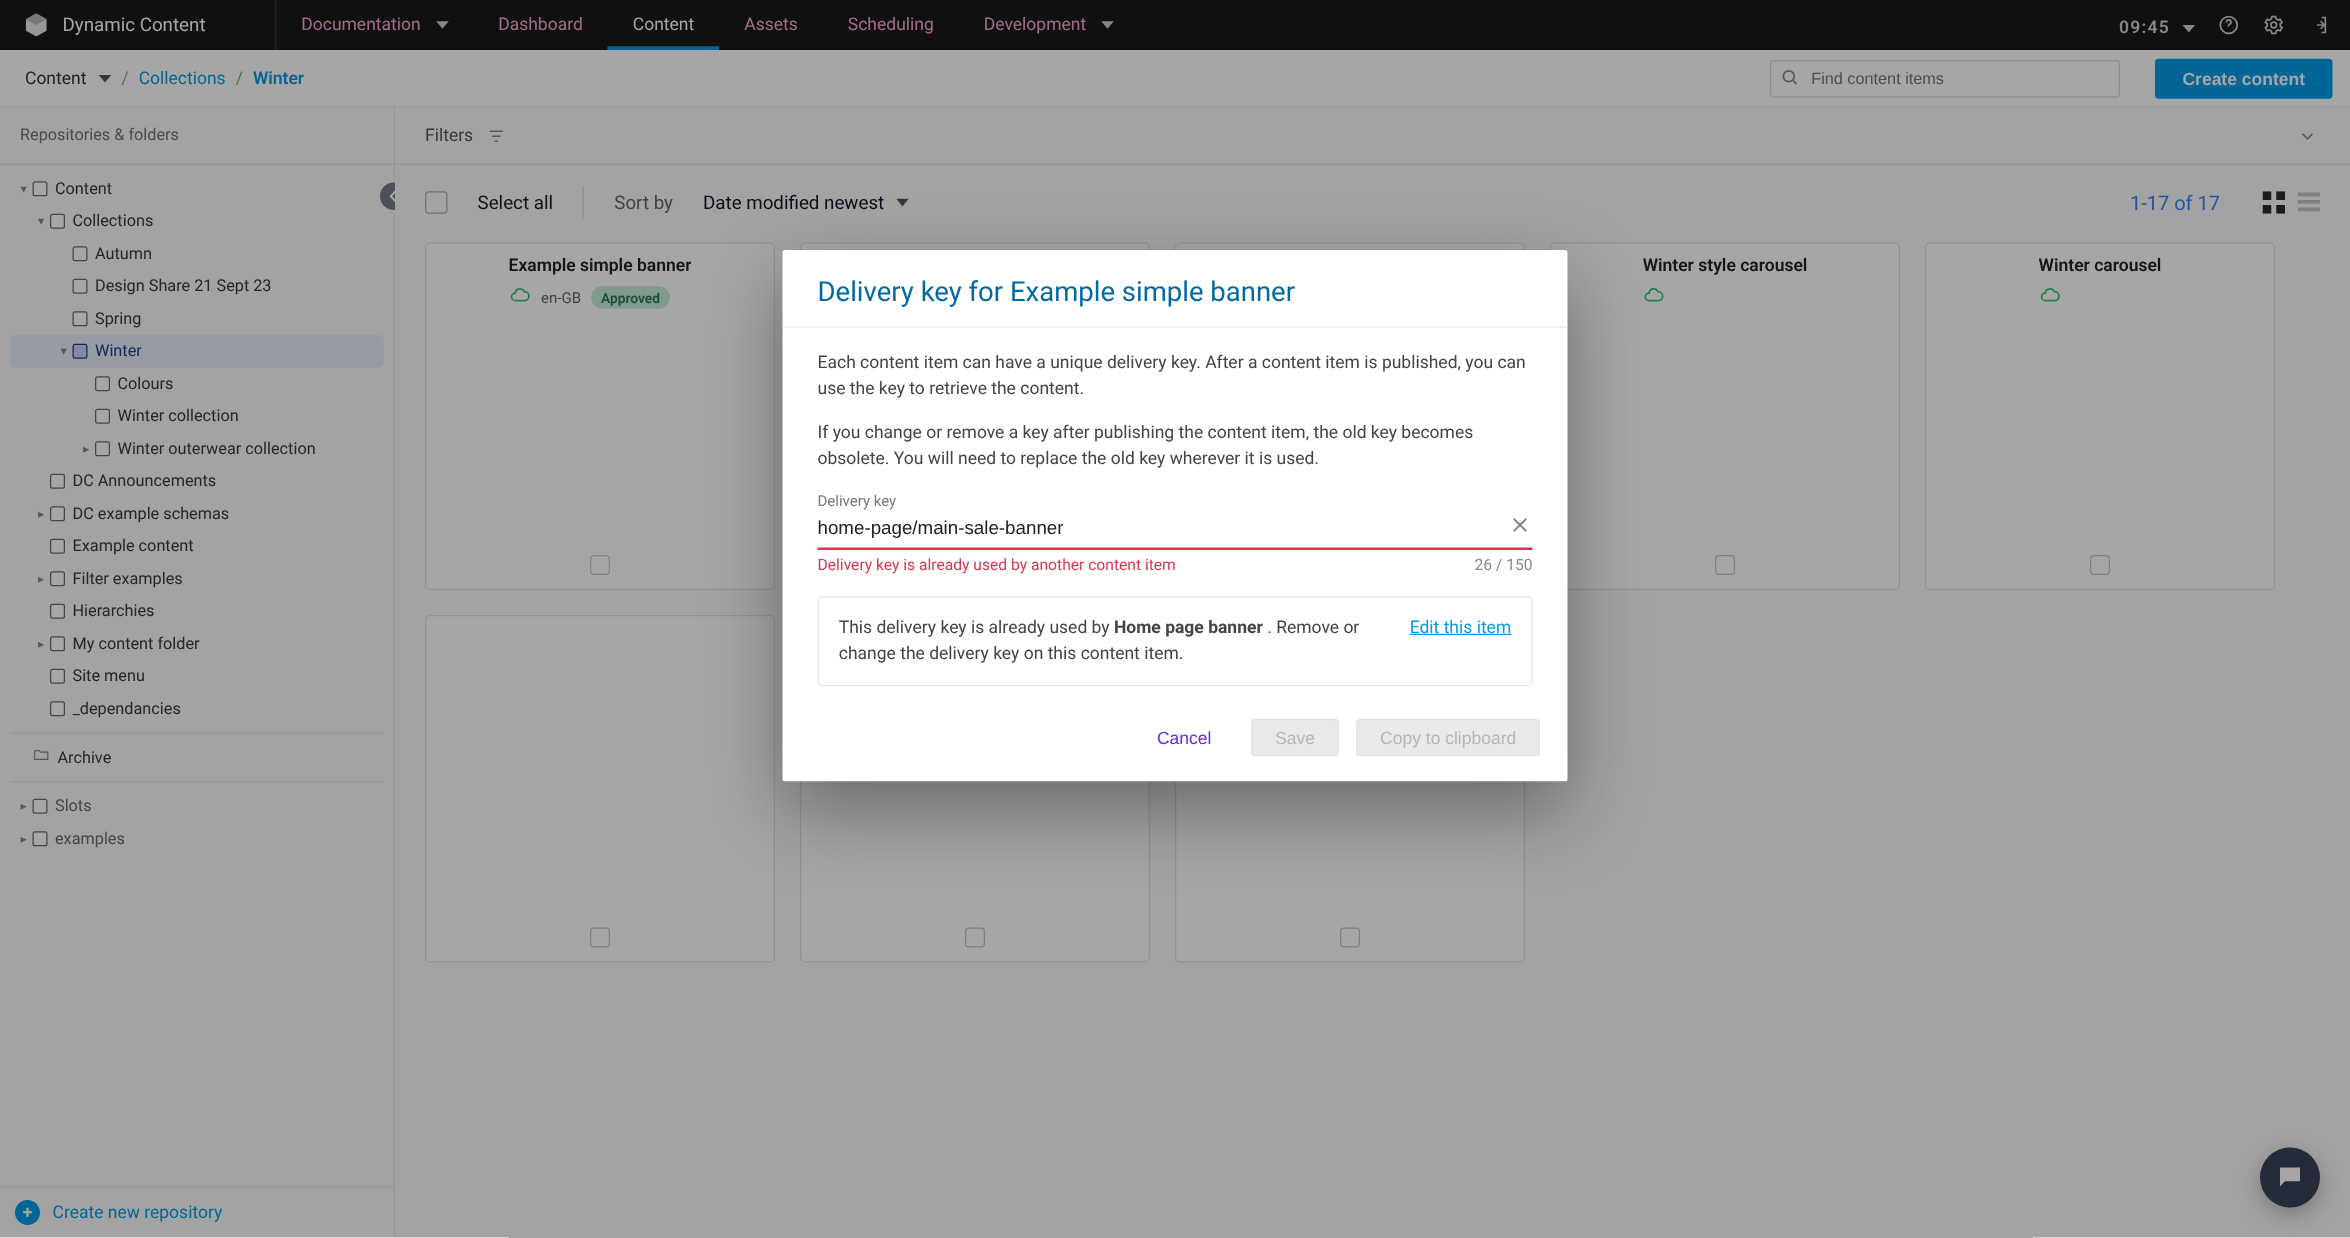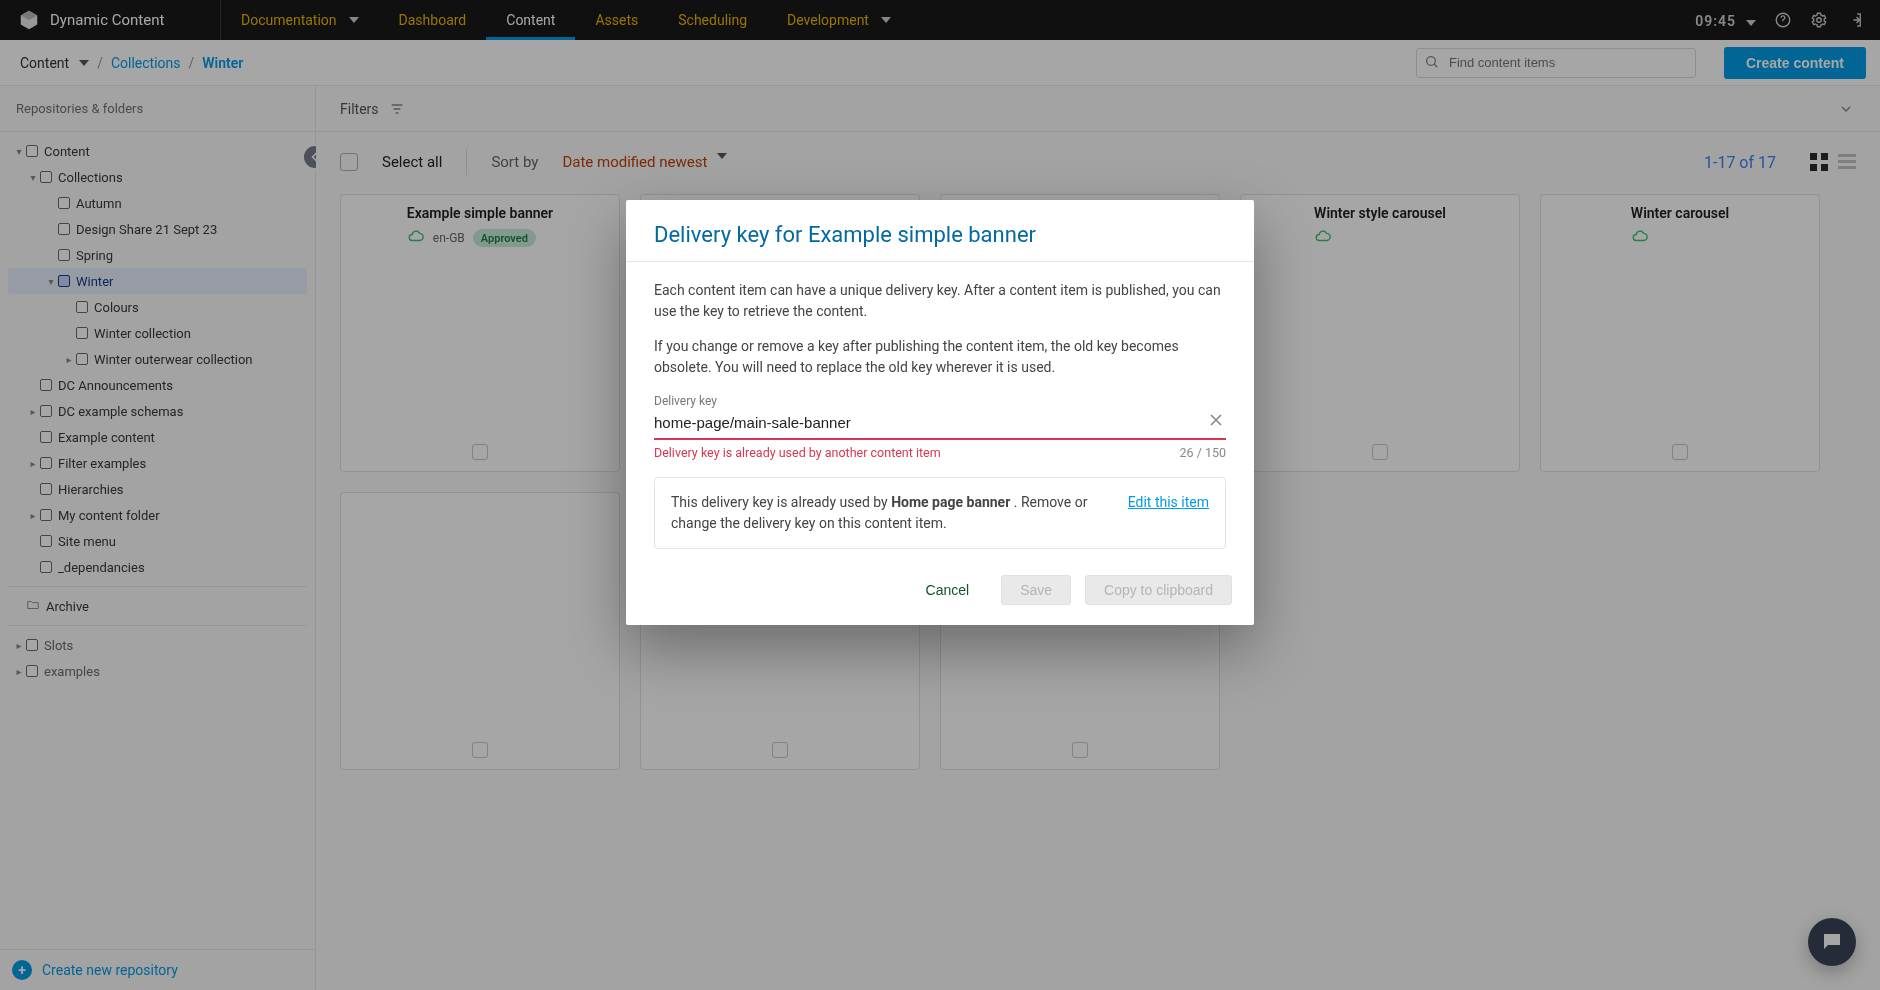--- a/index.html
+++ b/index.html
@@ -21,21 +21,21 @@
   html, body { margin:0; padding:0; height:100%; width:100%; font-family: -apple-system, BlinkMacSystemFont, "Segoe UI", Roboto, Helvetica, Arial, sans-serif; color: var(--c-text); background:#fafafa; }
   body { width:1880px; height:990px; overflow:hidden; position:relative; }
 
   
   .topbar { position:absolute; top:0; left:0; right:0; height:40px; background:var(--c-topbar); color:#eee; display:flex; align-items:center; }
   .topbar .brand { display:flex; align-items:center; gap:10px; padding:0 18px; width:220px; }
   .topbar .brand .logo-icon svg { width:22px; height:22px; display:block; fill:#fff; }
   .topbar .brand-text { font-size:15px; font-weight:400; color:#fff; white-space:nowrap; }
   .topbar .divider { width:1px; height:40px; background:#3a3a3a; }
   .topbar .menu { display:flex; align-items:stretch; height:40px; }
-  .topbar .menu-item { display:flex; align-items:center; padding:0 20px; font-size:14px; color:#eab308; position:relative; cursor:pointer; gap:6px; }
+  .topbar .menu-item { display:flex; align-items:center; padding:0 20px; font-size:14px; color:#f9a8d4; position:relative; cursor:pointer; gap:6px; }
   .topbar .menu-item.active { color:#fff; }
   .topbar .menu-item.active::after { content:""; position:absolute; left:0; right:0; bottom:0; height:3px; background:var(--c-blue); }
   .topbar .spacer { flex:1; }
   .topbar .right { display:flex; align-items:center; gap:18px; padding-right:16px; }
   .topbar .time { font-size:14px; font-weight:600; color:#cfcfcf; letter-spacing:1px; }
   .topbar .tri-down { display:inline-block; border-left:5px solid transparent; border-right:5px solid transparent; border-top:6px solid #cfcfcf; margin-left:6px; }
   .topbar .icon-btn { width:18px; height:18px; display:inline-flex; align-items:center; justify-content:center; color:#cfcfcf; cursor:pointer; }
   .topbar .icon-btn svg { width:18px; height:18px; stroke:#cfcfcf; fill:none; }
 
   
@@ -81,21 +81,21 @@
   .main .filters { height:46px; display:flex; align-items:center; border-bottom:1px solid var(--c-border); padding:0 24px; gap:10px; font-size:14px; color:#555; }
   .main .filters .chevbtn { width:18px; height:18px; color:#888; display:inline-flex; align-items:center; }
   .main .filters .chevbtn svg { width:16px; height:16px; stroke:#888; fill:none; }
   .main .filters .flex { flex:1; }
 
   .main .toolbar { height:60px; display:flex; align-items:center; padding:0 24px; gap:24px; }
   .main .toolbar .cb { width:18px; height:18px; border:1.5px solid #b0b0b0; border-radius:3px; display:inline-block; }
   .main .toolbar .sel-all { font-size:15px; color:#222; }
   .main .toolbar .vline { width:1px; height:26px; background:#ddd; }
   .main .toolbar .sort-label { color:#666; font-size:15px; }
-  .main .toolbar .sort-val { font-size:15px; color:#c2410c; display:flex; align-items:flex-start; gap:6px; }
+  .main .toolbar .sort-val { font-size:15px; color:#0f172a; display:flex; align-items:center; gap:6px; }
   .main .toolbar .flex { flex:1; }
   .main .toolbar .count { color:#3b82f6; font-size:16px; margin-right:10px;margin-left:36px; }
   .main .toolbar .view-switch { display:flex; align-items:center; gap:10px; }
   .main .toolbar .view-switch .ico { width:18px; height:18px; }
   .main .toolbar .view-switch .grid-ico svg rect { fill:#2a2a2a; }
   .main .toolbar .view-switch .list-ico svg rect { fill:#c4c4c4; }
 
   
   .grid { flex:1; overflow:auto; padding:2px 24px 24px 24px; display:grid; grid-template-columns: repeat(5, 280px); gap:20px; align-content:start; justify-content:start; }
   .card { width:280px; height:278px; border:1px solid #e2e2e2; border-radius:4px; background:#fff; display:flex; flex-direction:column;align-items:center; }
@@ -134,21 +134,21 @@
   .modal .field-wrap .clear { position:absolute; right:0; top:0; width:20px; height:20px; display:flex; align-items:center; justify-content:center; cursor:pointer; color:#888; }
   .modal .field-wrap .clear svg { width:14px; height:14px; stroke:#888; }
   .modal .err-row { display:flex; align-items:center; font-size:12.5px; margin-bottom:14px;gap:44px; }
   .modal .err-row .err { color:var(--c-error); }
   .modal .err-row .count { margin-left:auto; color:#888; }
   .modal .callout { border:1px solid #e4e4e4; border-radius:4px; padding:14px 16px; display:flex; gap:18px; align-items:flex-start; margin-bottom:12px; background:#fff;}
   .modal .callout .txt { flex:1; font-size:14px; color:#444; }
   .modal .callout .link { color:var(--c-blue); text-decoration:underline; font-size:14px; white-space:nowrap; }
   .modal .m-foot { display:flex; justify-content:flex-end; gap:14px; padding:8px 22px 20px 22px; }
   .modal .btn { height:30px; border-radius:3px; padding:0 18px; font-size:14px; cursor:pointer; border:1px solid transparent; }
-  .modal .btn.text { background:none; border:none; color:#14532d; }
+  .modal .btn.text { background:none; border:none; color:#6d28d9; }
   .modal .btn.disabled { background:#e9e9e9; color:#b5b5b5; border-color:#e1e1e1; cursor:default; }
 
   
   .fab { position:absolute; right:24px; bottom:24px; width:48px; height:48px; border-radius:50%; background:#3a4356; display:flex; align-items:center; justify-content:center; box-shadow:0 6px 18px rgba(0,0,0,0.25); z-index:30; cursor:pointer; }
   .fab svg { width:24px; height:24px; fill:#fff; }
   .tiny-tri { display:inline-block; border-left:5px solid transparent; border-right:5px solid transparent; border-top:6px solid #555; margin-left:4px; }
 </style>
 </head>
 <body>
 

